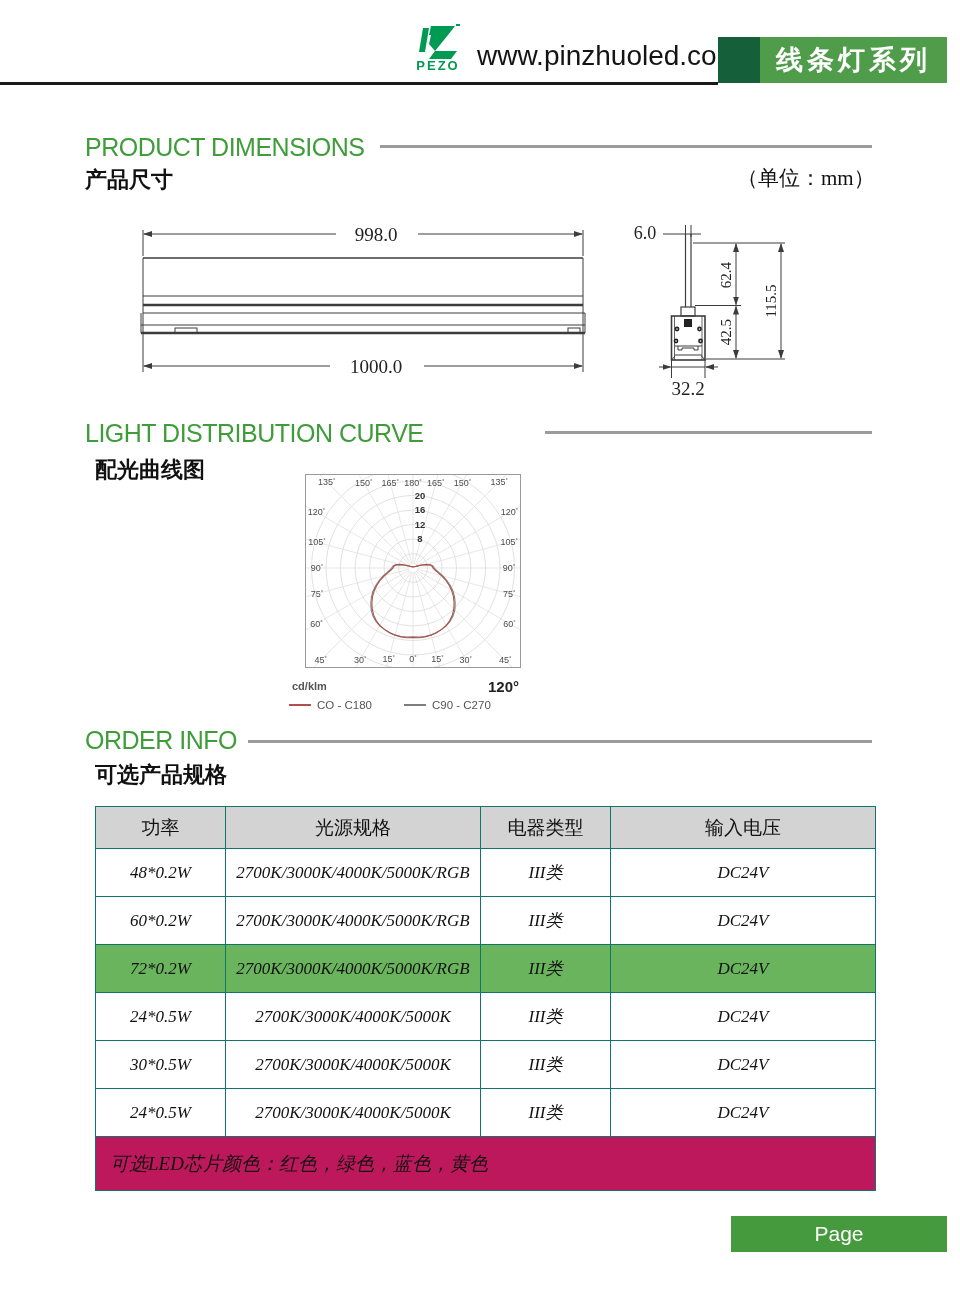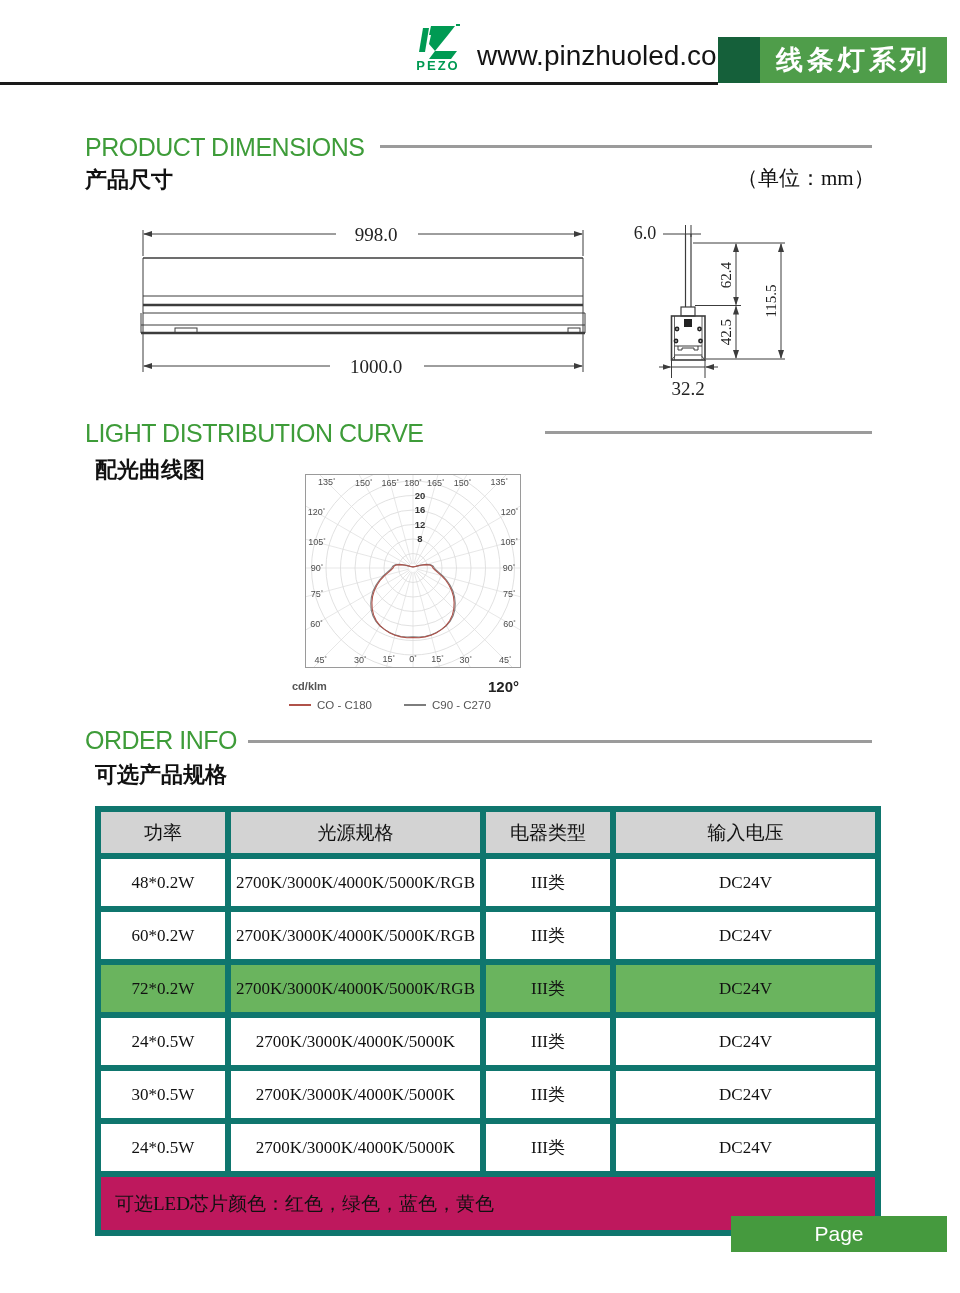--- a/index.html
+++ b/index.html
@@ -30,23 +30,23 @@
   #polar-wrap{position:absolute;left:305px;top:474px;}
   #legend-units{position:absolute;left:292px;top:680px;font-size:11px;font-weight:bold;color:#555;}
   .legend-item{position:absolute;top:699px;display:flex;align-items:center;font-size:11.5px;color:#555;}
   .legend-item .sw{display:inline-block;width:22px;height:2px;margin-right:6px;}
   #legend-0{left:289px;} #legend-1{left:404px;}
   #beam-angle{position:absolute;left:488px;top:678px;font-size:15px;font-weight:bold;color:#222;}
 
   
   #spec-table{position:absolute;left:95px;top:806px;border-collapse:collapse;table-layout:fixed;
               font-family:"Liberation Serif",serif;}
-  #spec-table th,#spec-table td{border:6px solid #0f766e;text-align:center;padding:0;}
+  #spec-table th,#spec-table td{border:1px solid #0f766e;text-align:center;padding:0;}
   #spec-table th{height:41px;background:#d3d3d3;font-size:19px;font-weight:normal;color:#111;}
-  #spec-table td{height:47px;font-size:17px;color:#111;}
+  #spec-table td{height:47px;font-size:17px;color:#111;font-style:italic;}
   #spec-table tr.hl td{background:#6ab45e;}
   #spec-table td.foot{height:53px;background:#be185d;text-align:left;padding-left:14px;font-size:19px;}
 
   
   #page-footer{position:absolute;left:731px;top:1216px;width:216px;height:36px;background:#459a3e;
                color:#fff;font-size:21px;text-align:center;line-height:36px;}
 </style>
 </head>
 <body>
 

